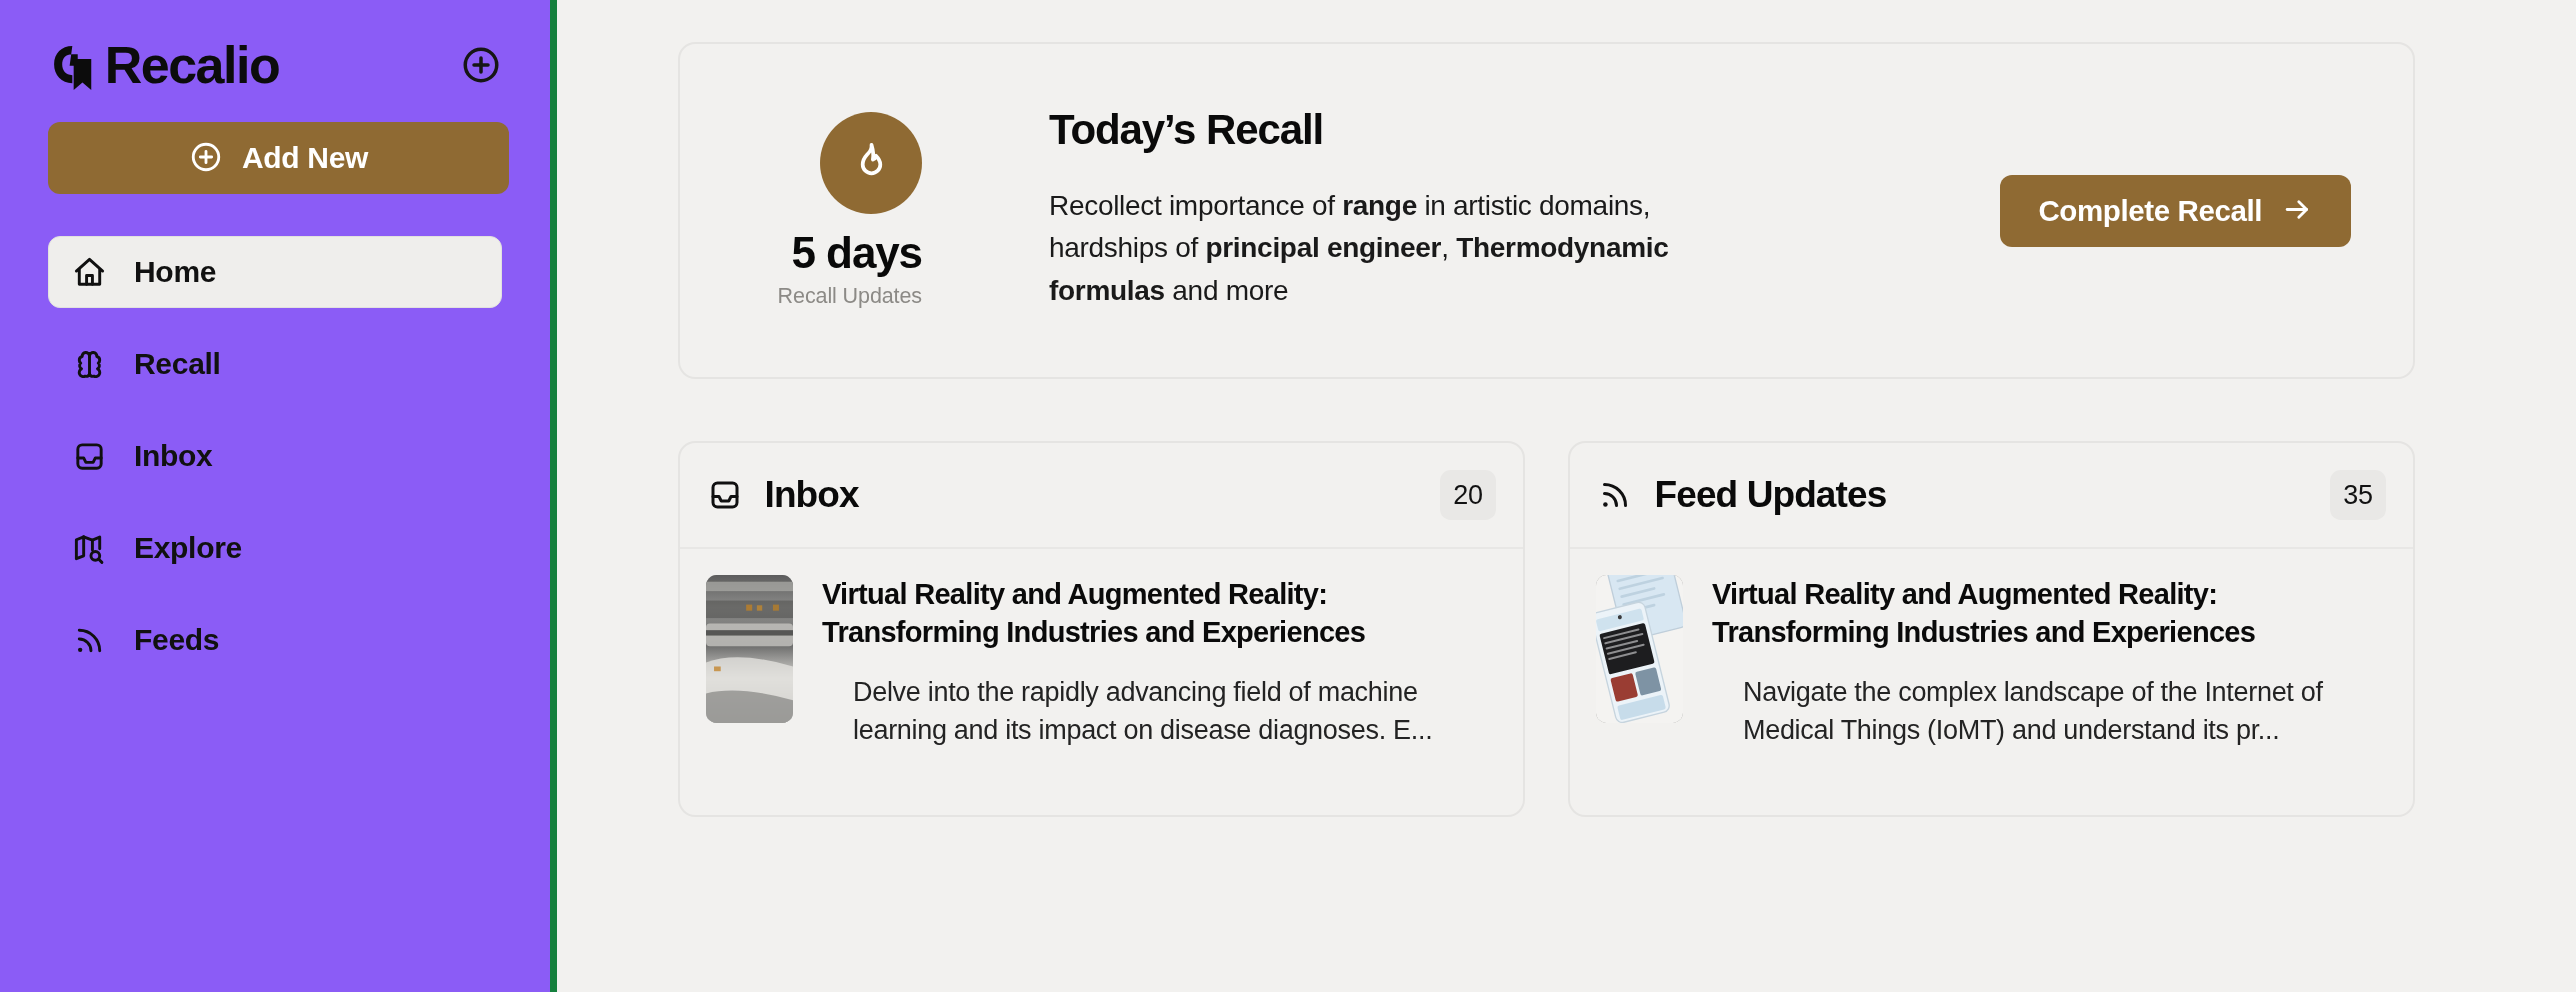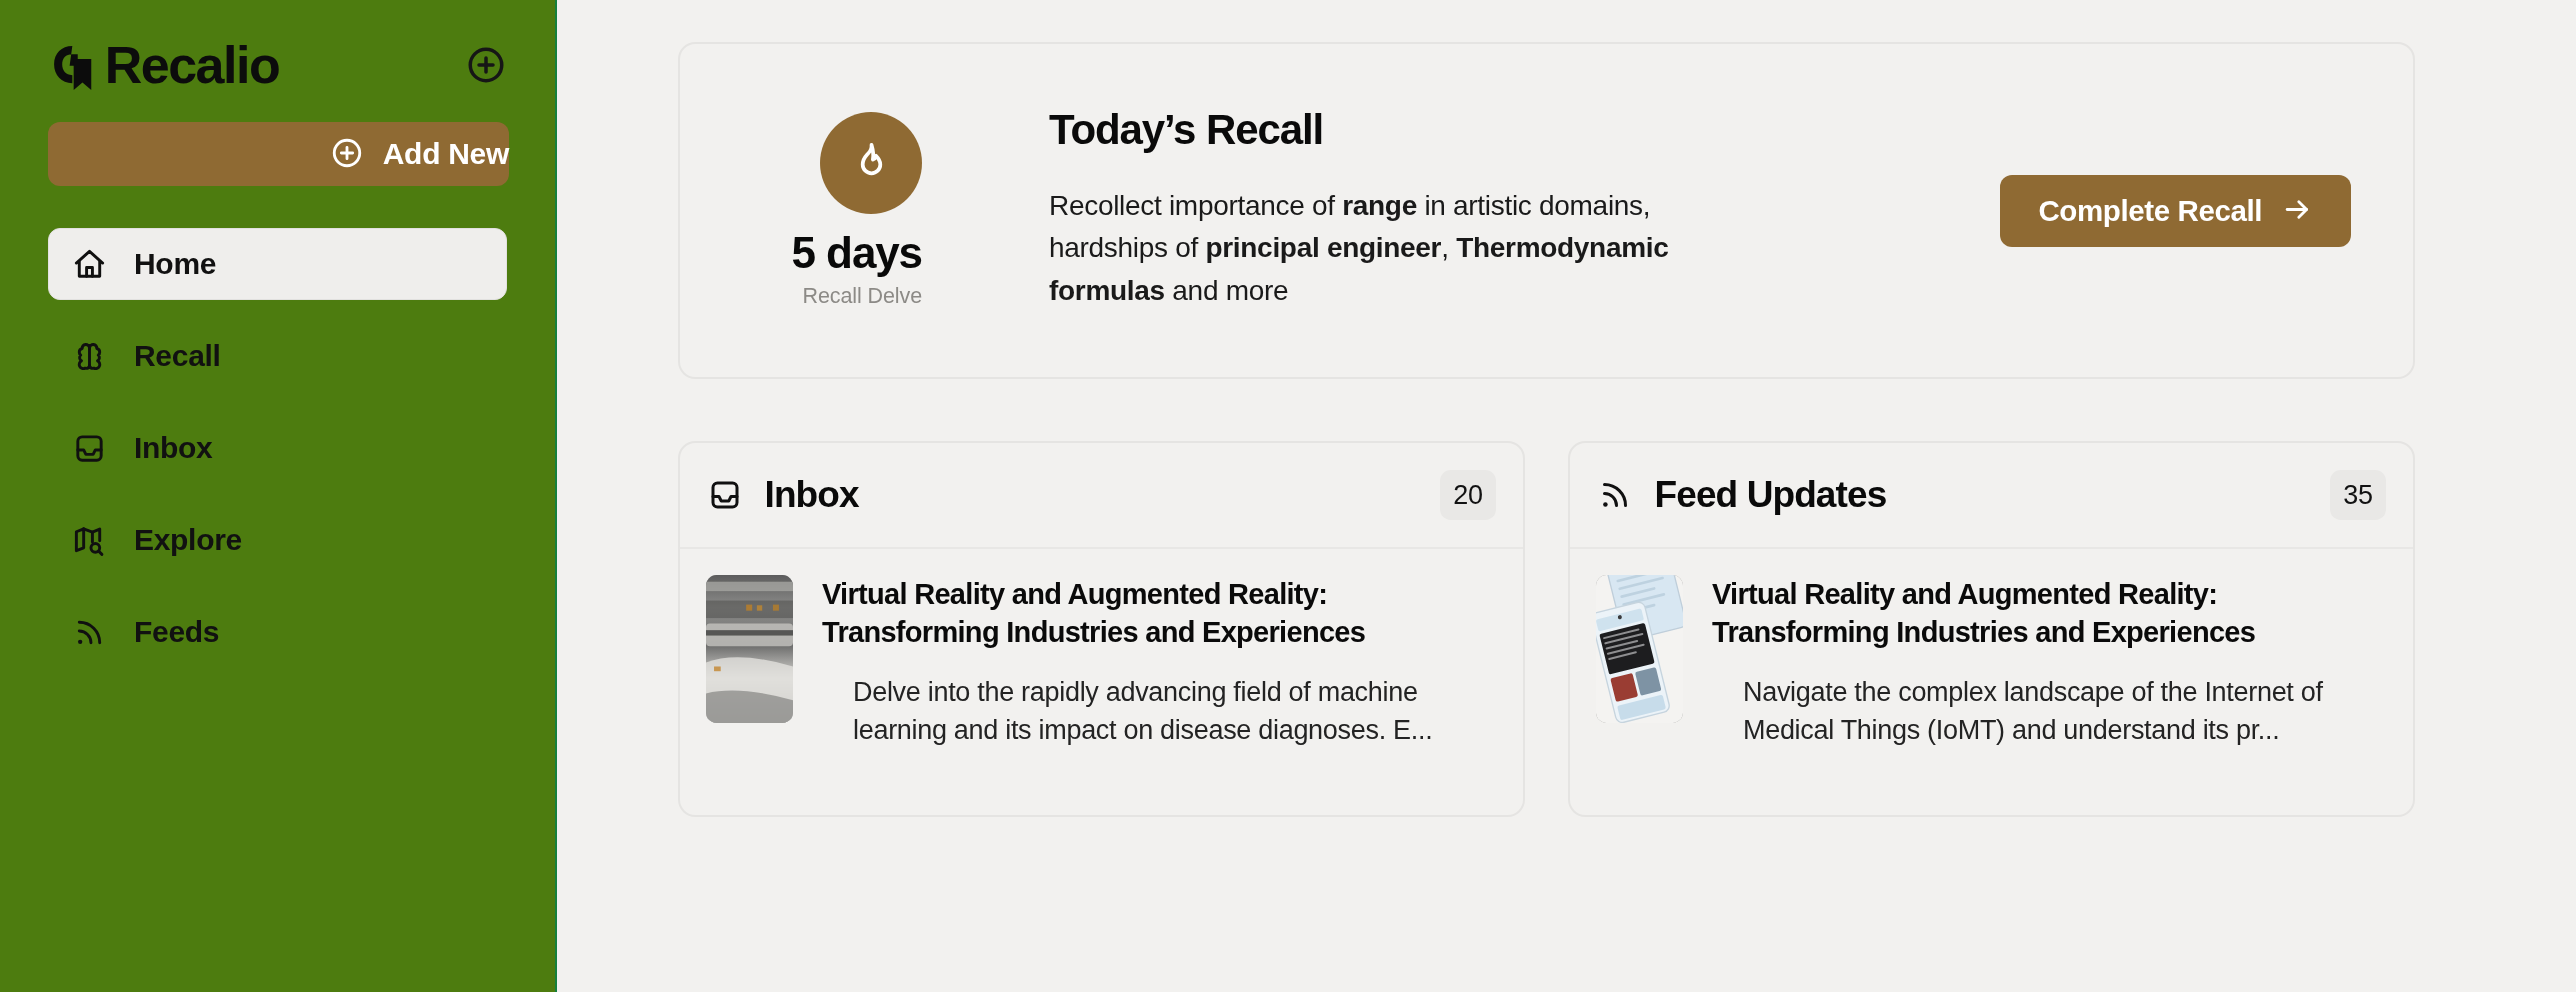--- a/index.html
+++ b/index.html
@@ -18,22 +18,22 @@
     width: 2576px;
     height: 993px;
     background: #F2F1EF;
   }
 
   
   .sidebar {
     width: 557px;
     height: 993px;
     flex: 0 0 557px;
-    background: #4d7c0f;
-    border-right: 2px solid #15803d;
+    background: #8b5cf6;
+    border-right: 7px solid #15803d;
     padding: 0 48px;
   }
 
   .brand-row {
     display: flex;
     align-items: center;
     justify-content: space-between;
     height: 121px;
     padding-top: 9.4px;
   }
@@ -66,24 +66,24 @@
     flex: 0 0 42px;
     display: flex;
     align-items: center;
     justify-content: center;
     cursor: pointer;
   }
 
   .add-new-btn {
     display: flex;
     align-items: center;
-    justify-content: flex-end;
+    justify-content: center;
     gap: 19px;
     width: 461px;
-    height: 64px;
+    height: 72px;
     border-radius: 12px;
     background: #8F6A33;
     border: none;
     cursor: pointer;
     margin-top: 1.3px;
   }
 
   .add-new-btn .label {
     font-size: 30px;
     font-weight: 700;
@@ -462,21 +462,21 @@
 
     <section class="recall-card">
 
       <div class="streak">
         <div class="streak-badge">
           <svg viewBox="0 0 24 24" width="47" height="47" fill="none" stroke="#FFFFFF" stroke-width="1.9" stroke-linecap="round" stroke-linejoin="round">
             <path d="M12 3c.4 2.6-1.1 3.7-2.3 5C8.3 9.5 7.5 11 7.5 13a4.5 4.5 0 1 0 9 0c0-1.9-1-3.2-2.2-4.4-.3 1-.9 1.6-1.6 1.9.5-2.6-.1-5.5-.7-7.5z"></path>
           </svg>
         </div>
         <div class="streak-count">5 days</div>
-        <div class="streak-label">Recall Delve</div>
+        <div class="streak-label">Recall Updates</div>
       </div>
 
       <div class="recall-body">
         <h2 class="recall-title">Today’s Recall</h2>
         <p class="recall-text"><span>Recollect importance of </span><b>range</b><span> in artistic domains, hardships of </span><b>principal engineer</b><span>, </span><b>Thermodynamic formulas</b><span> and more</span></p>
       </div>
 
       <button class="complete-btn">
         <span class="label">Complete Recall</span>
         <span>

